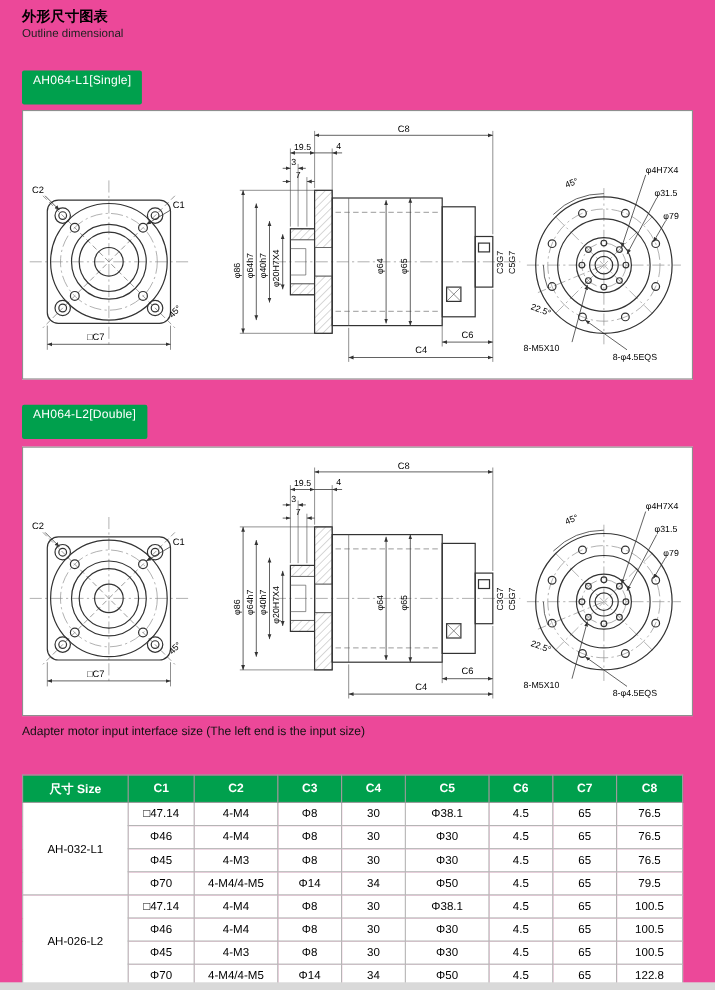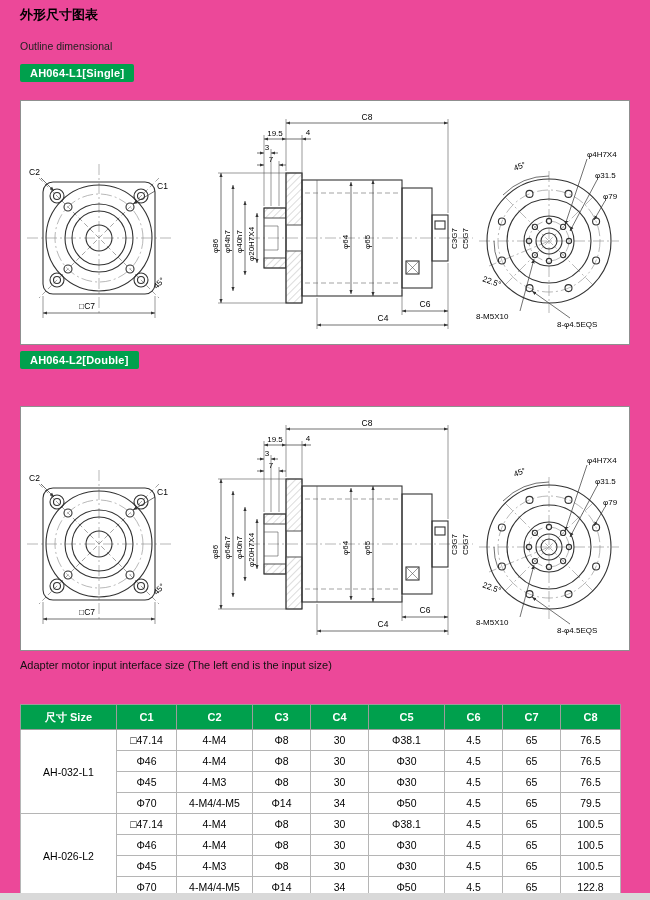--- a/index.html
+++ b/index.html
@@ -1,23 +1,23 @@
 <!DOCTYPE html>
 <html style="--green: #00A04D;"><head>
 <meta charset="utf-8">
 <style>
   *{box-sizing:border-box;margin:0;padding:0}
   body{background:#cfcfcf;font-family:"Liberation Sans","DejaVu Sans",sans-serif}
   .page{position:relative;width:650px;height:900px;background:#ec4899;margin:0 auto;overflow:hidden}
   .title-block{position:absolute;left:20px;top:6px}
   .title-zh{font-size:13px;font-weight:bold;color:#000}
-  .title-en{font-size:10.5px;color:#222;margin-top:16px}
+  .title-en{font-size:10.5px;color:#222;margin-top:1px}
   .badge{position:absolute;left:20px;background:var(--green,#00A04D);color:#fff;font-size:11px;
-         font-weight:bold;padding:3px 10px 3px;border-radius:2px;letter-spacing:.2px}
-  .badge1{top:64px}.badge2{top:351px}
+         font-weight:normal;padding:3px 10px 16px;border-radius:2px;letter-spacing:.2px}
+  .badge1{top:64px}.badge2{top:368px}
   .drawing-box{position:absolute;left:20px;width:610px;height:245px;border:1px solid #8f8f8f;background:#fff}
   .box1{top:100px}.box2{top:406px}
   .drawing-box svg{display:block}
   .note{position:absolute;left:20px;top:658px;font-size:11px;color:#111;line-height:15px}
   .size-table{position:absolute;left:20px;top:704px;width:494px;border-collapse:collapse;
               table-layout:fixed;text-align:center}
   .size-table th{background:var(--green,#00A04D);color:#fff;font-size:11px;font-weight:bold;
                  height:25px;border:1px solid #9c9c9c}
   .size-table td{font-size:10.5px;color:#000;height:21px;border:1px solid #b5b5b5;padding:0 2px;background:#fff}
   .group-cell{font-size:10.5px}

